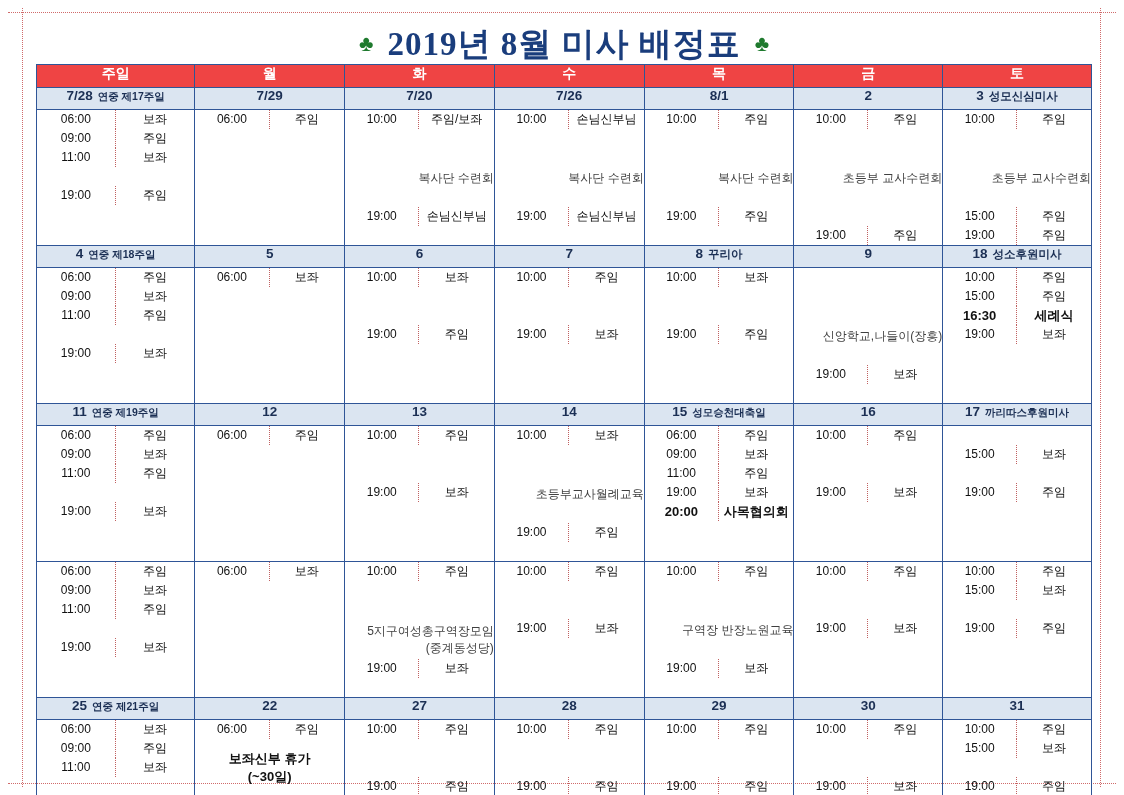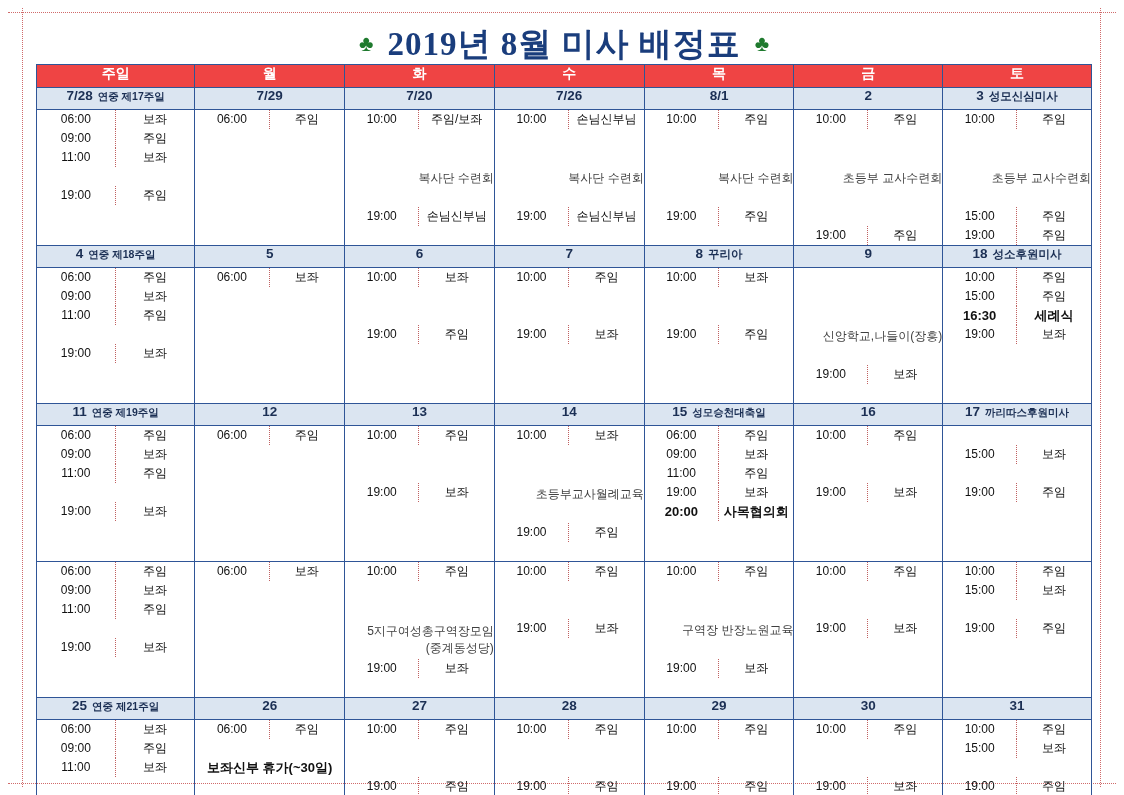--- a/index.html
+++ b/index.html
@@ -58,21 +58,21 @@
   }
   .slot .p{width:50%;text-align:center;box-sizing:border-box;}
   .slot.small .t,.slot.small .p{font-size:13px;font-weight:bold;}
   .note{
     height:19px;line-height:19px;text-align:right;font-size:12px;color:#404040;margin-top:40px;
   }
   .note.two{height:38px;line-height:17px;padding-top:2px;box-sizing:border-box;}
   .spacer{height:19px;}
   .vacation{
     height:57px;display:flex;align-items:center;justify-content:center;
-    text-align:center;font-size:13px;font-weight:bold;line-height:18px;color:#111;
+    text-align:center;font-size:13px;font-weight:bold;line-height:18px;color:#111;flex-direction:column;
   }
 </style>
 </head>
 <body>
 
 <div class="page">
 
   <div class="guide guide-v" style="left:22px;top:8px;height:779px;"></div>
   <div class="guide guide-v" style="left:1100px;top:8px;height:779px;"></div>
   <div class="guide guide-h" style="left:8px;top:12px;width:1108px;"></div>
@@ -588,21 +588,21 @@
               <div class="slot">
                 <div class="t">19:00</div>
                 <div class="p">주임</div>
               </div>
               <div class="spacer"></div>
             </div>
           </td>
         </tr>
         <tr class="daynum-row">
           <td><span class="daynum">25</span><span class="dayname sm">연중 제21주일</span></td>
-          <td><span class="daynum">26</span></td>
+          <td><span class="daynum">22</span></td>
           <td><span class="daynum">27</span></td>
           <td><span class="daynum">28</span></td>
           <td><span class="daynum">29</span></td>
           <td><span class="daynum">30</span></td>
           <td><span class="daynum">31</span></td>
         </tr>
         <tr>
           <td class="cell">
             <div class="slots">
               <div class="slot">

